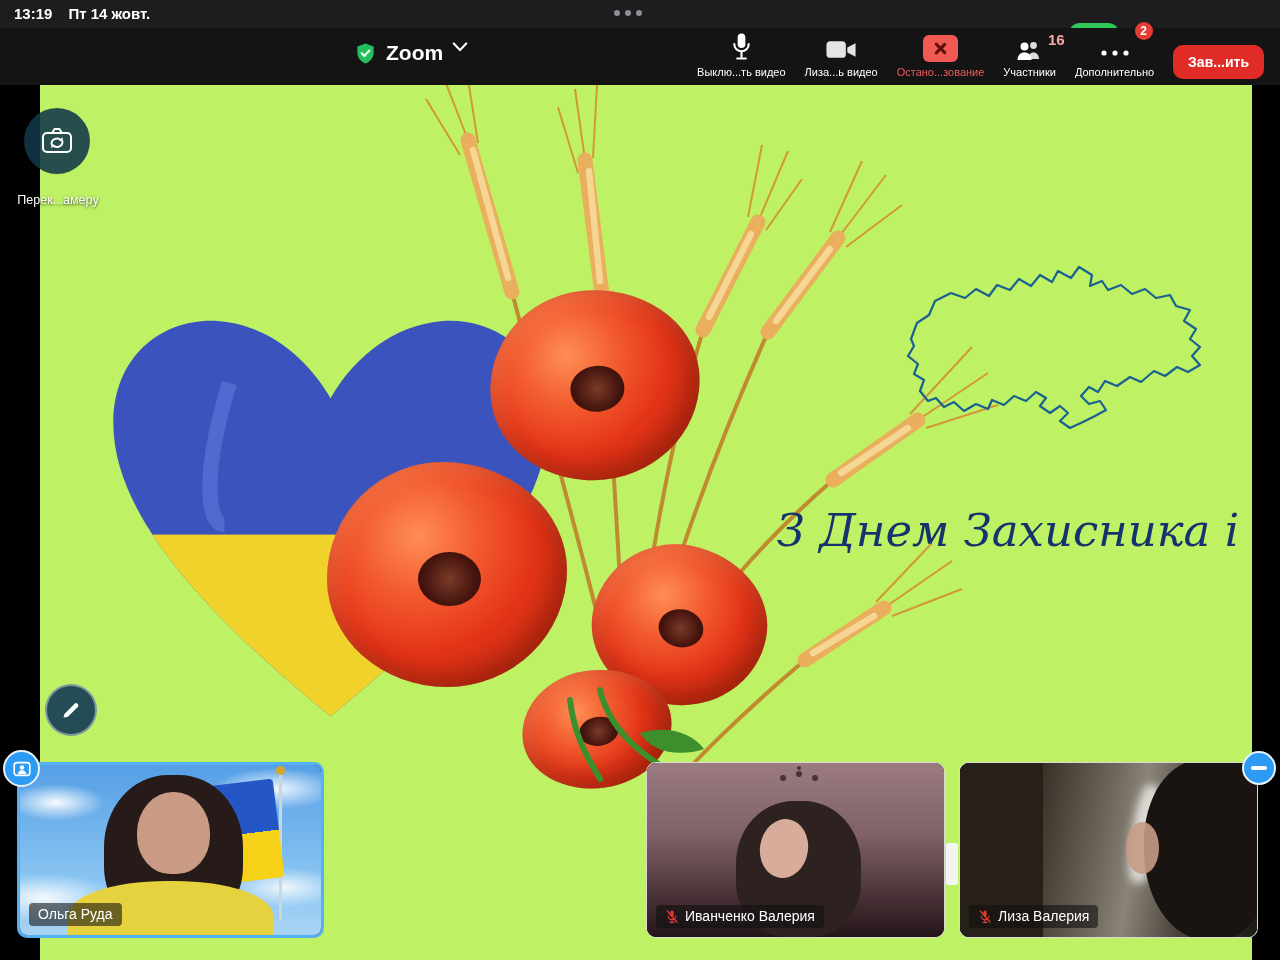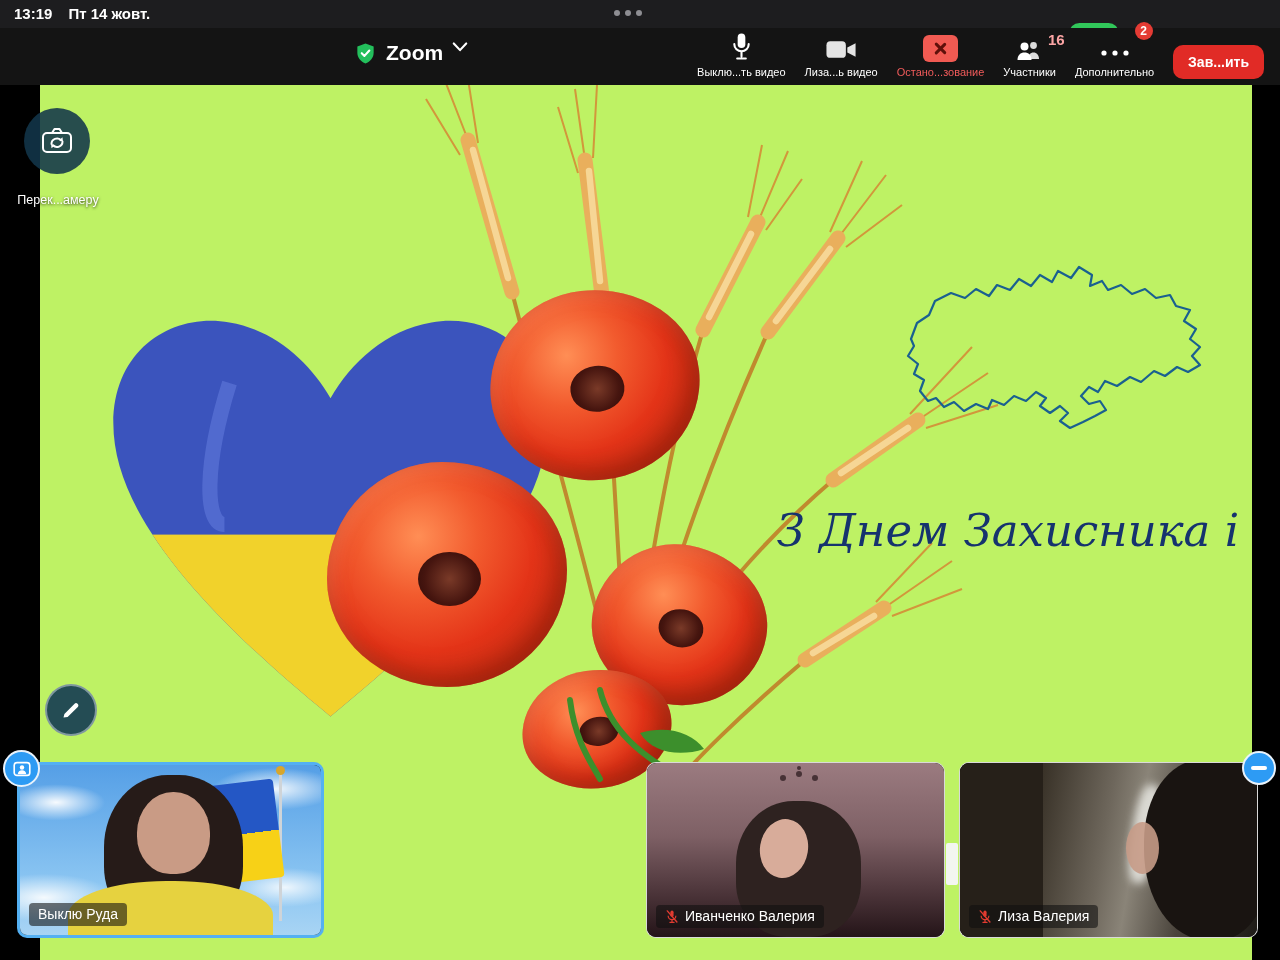--- a/index.html
+++ b/index.html
@@ -331,21 +331,21 @@
 
     <div class="tile active" style="left:17px;width:307px;">
       <div class="scene sc1">
         <div class="pole"></div>
         <div class="flag"></div>
         <div class="hair1"></div>
           <div class="face1"></div>
           <div class="sweater1"></div>
       </div>
       <div class="namepill">
-        <span>Выклю Руда</span>
+        <span>Ольга Руда</span>
       </div>
     </div>
 
 
     <div class="tile" style="left:646px;width:299px;">
       <div class="scene sc3">
         <div class="chand"></div>
           <div class="hair3"></div>
           <div class="face3"></div>
       </div>

